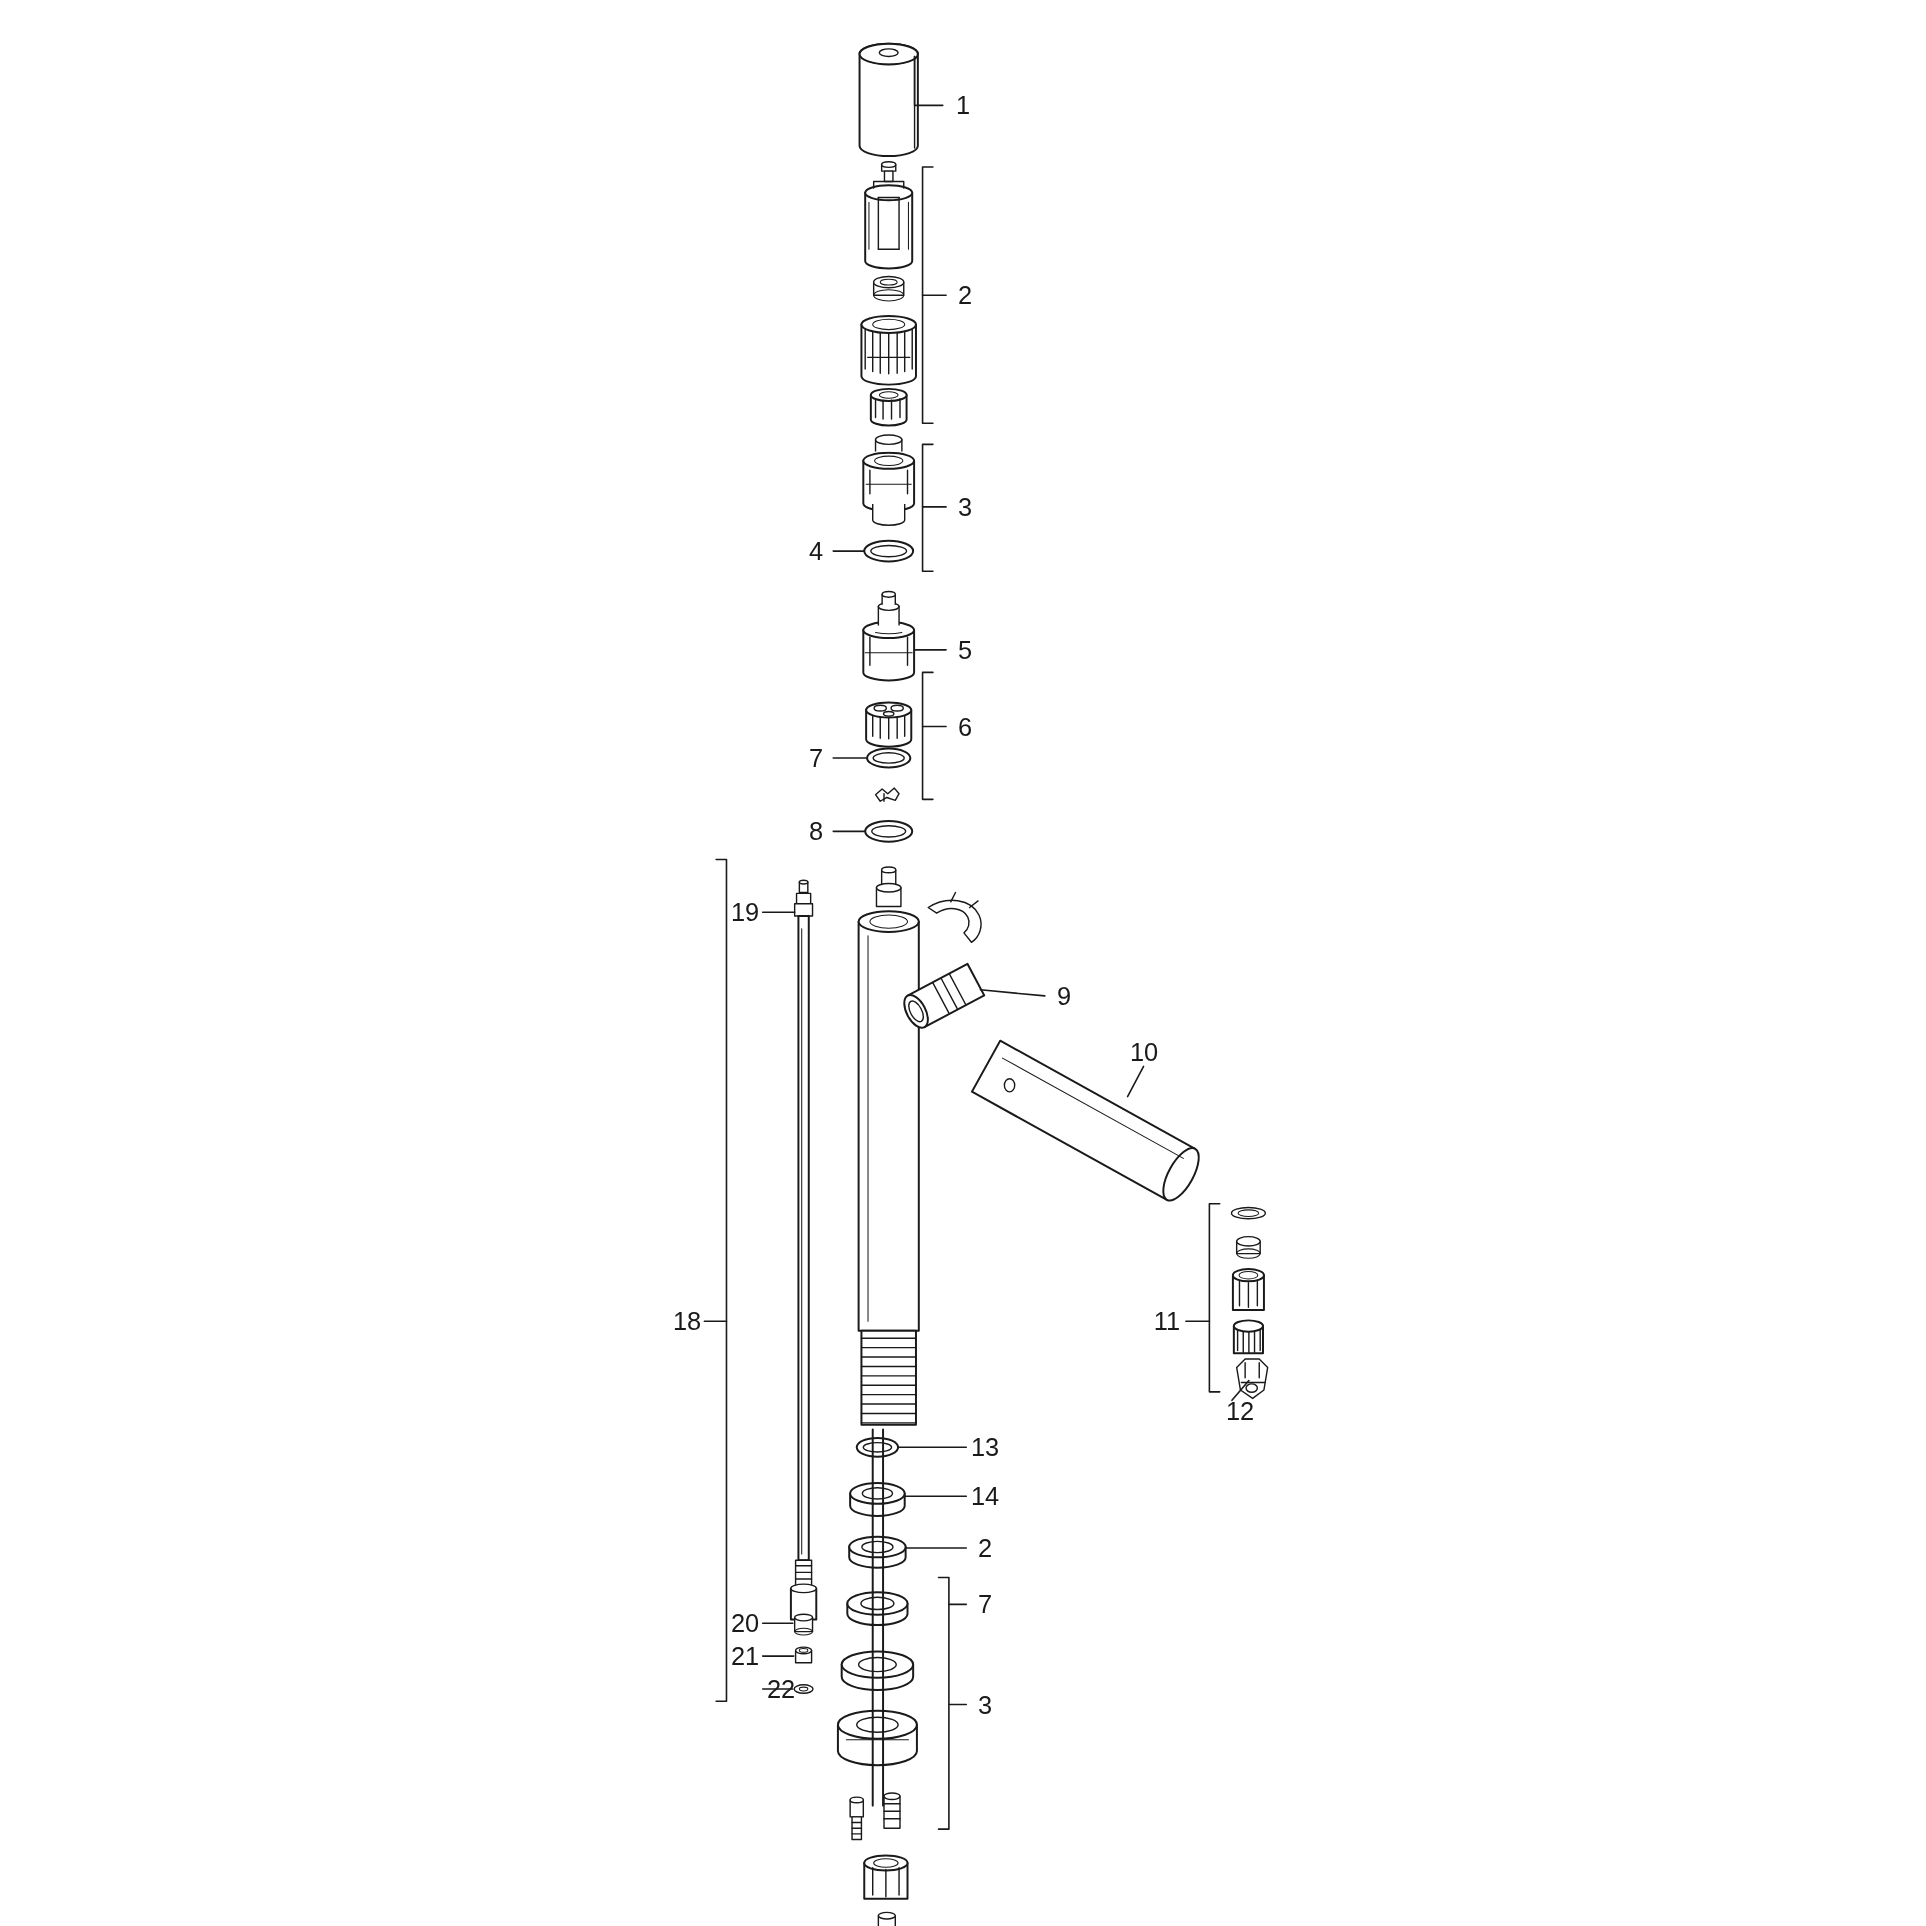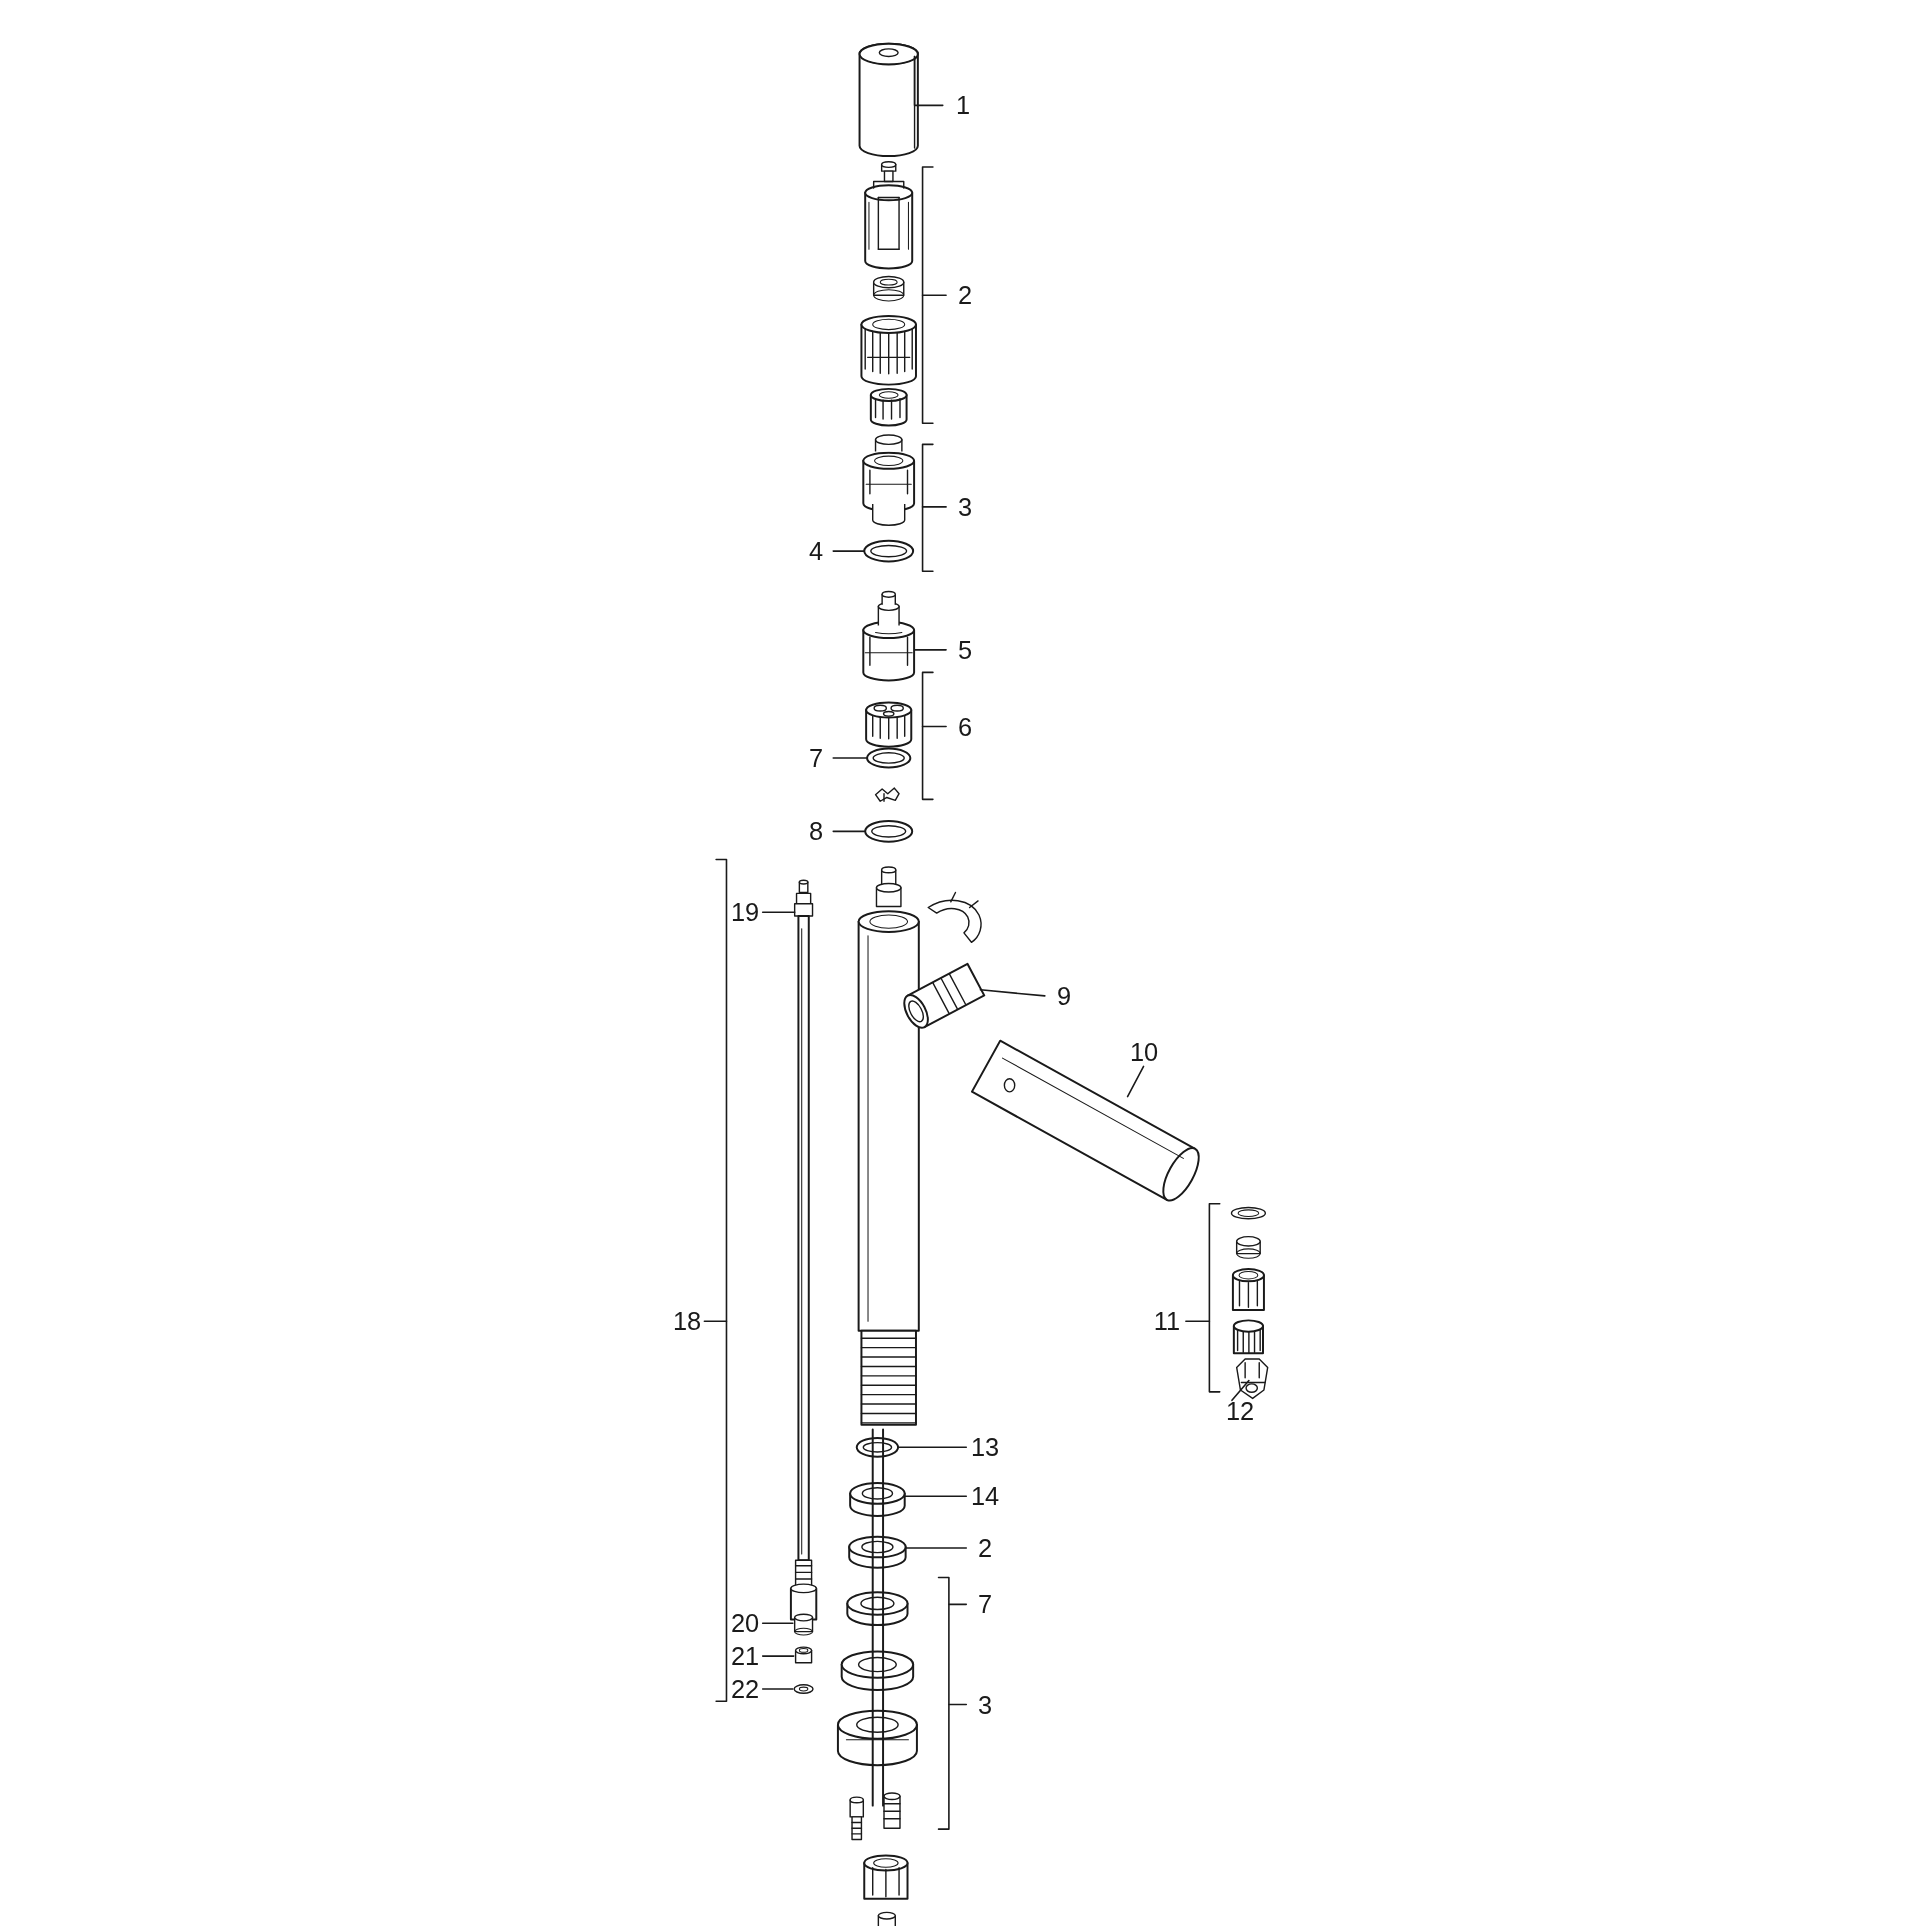--- a/index.html
+++ b/index.html
@@ -346,16 +346,16 @@
 <div class="callout-label" style="left:1224px; top:1411px;margin-left:16px;">12</div>
 <div class="callout-label" style="left:985px; top:1447px;">13</div>
 <div class="callout-label" style="left:985px; top:1496px;">14</div>
 <div class="callout-label" style="left:985px; top:1548px;">2</div>
 <div class="callout-label" style="left:985px; top:1705px;">3</div>
 <div class="callout-label" style="left:985px; top:1604px;">7</div>
 <div class="callout-label" style="left:687px; top:1321px;">18</div>
 <div class="callout-label" style="left:745px; top:912px;">19</div>
 <div class="callout-label" style="left:745px; top:1623px;text-align:center;">20</div>
 <div class="callout-label" style="left:745px; top:1656px;">21</div>
-<div class="callout-label" style="left:745px; top:1689px;">22</div>
+<div class="callout-label" style="left:781px; top:1689px;">22</div>
 
 </div>
 
 
 </body></html>

